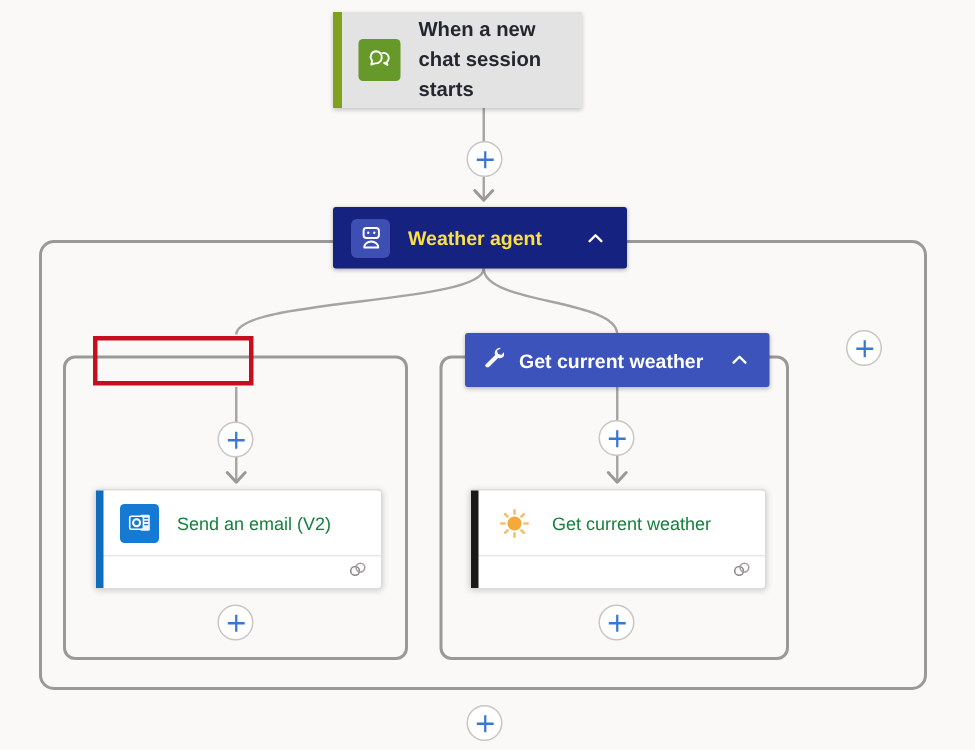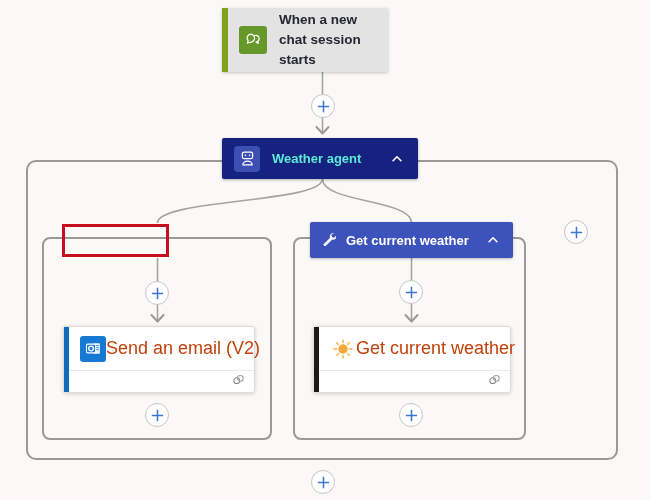--- a/index.html
+++ b/index.html
@@ -21,21 +21,21 @@
     box-shadow:0 1px 3px rgba(0,0,0,.22);display:flex;align-items:center;z-index:5;cursor:pointer;}
   .trigger-bar{position:absolute;left:0;top:0;bottom:0;width:6px;background:#7FA11C;}
   .trigger-icon{width:28px;height:28px;border-radius:3px;background:#67982A;margin-left:17px;
     display:flex;align-items:center;justify-content:center;flex:0 0 auto;}
   .trigger-title{margin-left:12px;font-size:13.5px;font-weight:600;color:#242730;line-height:20px;width:125px;}
 
   
   .agent-header{position:absolute;left:222px;top:138px;width:196px;height:41px;background:#152280;border-radius:2px;
     box-shadow:0 1px 3px rgba(0,0,0,.3);display:flex;align-items:center;padding:0 12px;box-sizing:border-box;z-index:6;cursor:pointer;}
   .agent-icon{width:26px;height:26px;border-radius:4px;background:#3D4FB3;display:flex;align-items:center;justify-content:center;flex:0 0 auto;}
-  .agent-label{margin-left:12px;color:#5eead4;font-size:13px;font-weight:600;}
+  .agent-label{margin-left:12px;color:#fde047;font-size:13px;font-weight:600;}
 
   
   .scope-header{position:absolute;height:36px;background:#3D53BC;border-radius:2px;box-shadow:0 1px 3px rgba(0,0,0,.25);
     display:flex;align-items:center;padding:0 11px;box-sizing:border-box;z-index:6;cursor:pointer;}
   .scope-header.send{left:57px;top:222px;width:201px;}
   .scope-header.weather{left:310px;top:222px;width:203px;}
   .scope-label{margin-left:10px;color:#fff;font-size:13px;font-weight:600;white-space:nowrap;}
   .collapse-btn{margin-left:auto;display:flex;align-items:center;justify-content:center;width:18px;height:18px;cursor:pointer;}
 
   
@@ -46,21 +46,21 @@
   .action-card{position:absolute;background:#fff;border:1px solid #DEDCDA;border-radius:3px;
     box-shadow:0 1px 4px rgba(0,0,0,.16);box-sizing:border-box;z-index:5;cursor:pointer;}
   .action-card.send{left:63px;top:326px;width:192px;height:67px;}
   .action-card.weather{left:313px;top:326px;width:198px;height:67px;}
   .card-accent{position:absolute;left:0;top:0;bottom:0;width:5px;}
   .card-accent.outlook{background:#0F6CBD;}
   .card-accent.weather{background:#1B1A19;}
   .card-title-row{height:43px;display:flex;align-items:center;padding-left:16px;border-bottom:1px solid #EAE8E6;}
   .card-icon{width:26px;height:26px;border-radius:3px;display:flex;align-items:center;justify-content:center;flex:0 0 auto;}
   .card-icon.outlook{background:#1679D2;}
-  .card-title{font-size:18px;color:#c2410c;white-space:nowrap;}
+  .card-title{margin-left:12px;font-size:12px;color:#15803d;white-space:nowrap;}
   .card-footer{height:21px;display:flex;align-items:center;justify-content:flex-end;padding-right:8px;}
 
   
   .plus-btn{position:absolute;width:24px;height:24px;border-radius:50%;background:#fff;border:1px solid #C8C6C4;
     box-sizing:border-box;display:flex;align-items:center;justify-content:center;z-index:10;cursor:pointer;}
   .plus-btn.p-top{left:311px;top:94px;}
   .plus-btn.p-send{left:145px;top:281px;}
   .plus-btn.p-weather{left:399px;top:280px;}
   .plus-btn.p-send-bottom{left:145px;top:403px;}
   .plus-btn.p-weather-bottom{left:399px;top:403px;}

